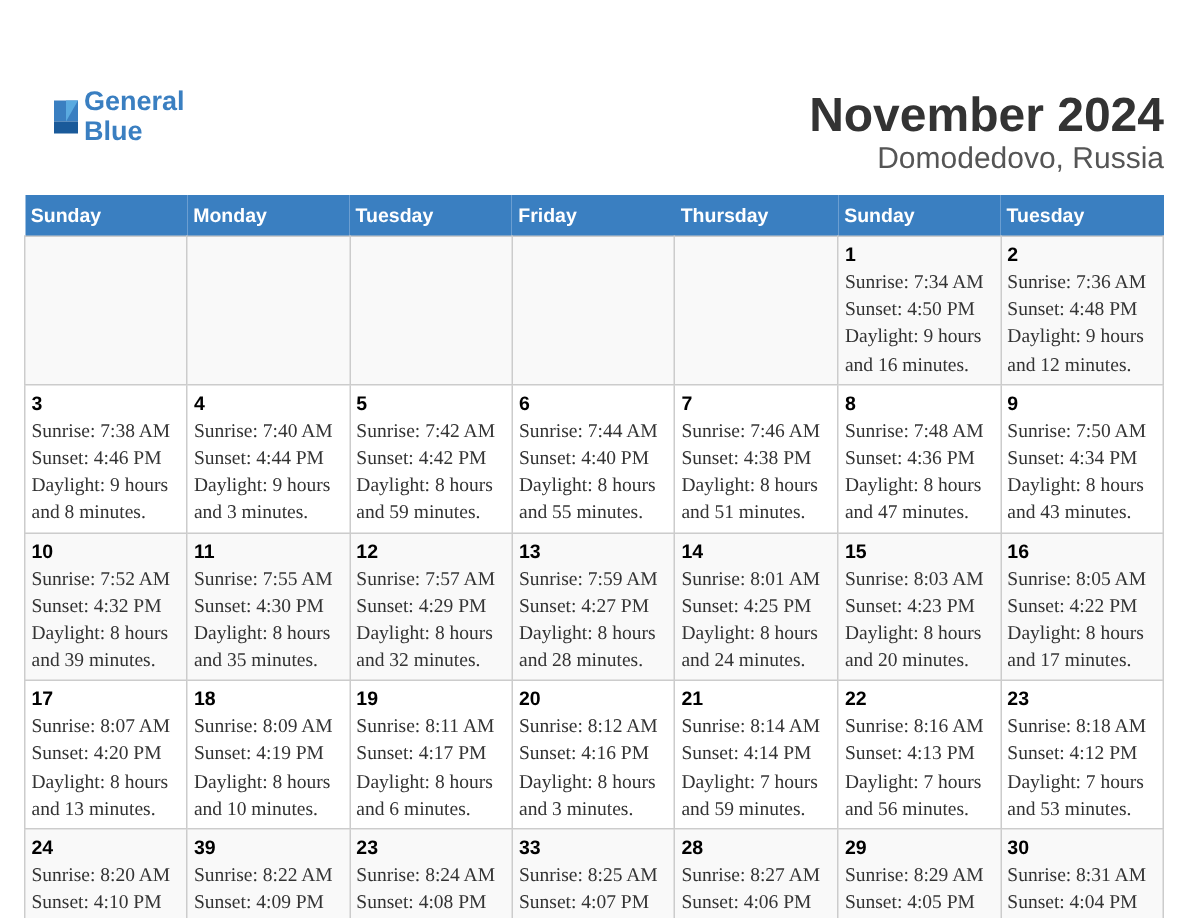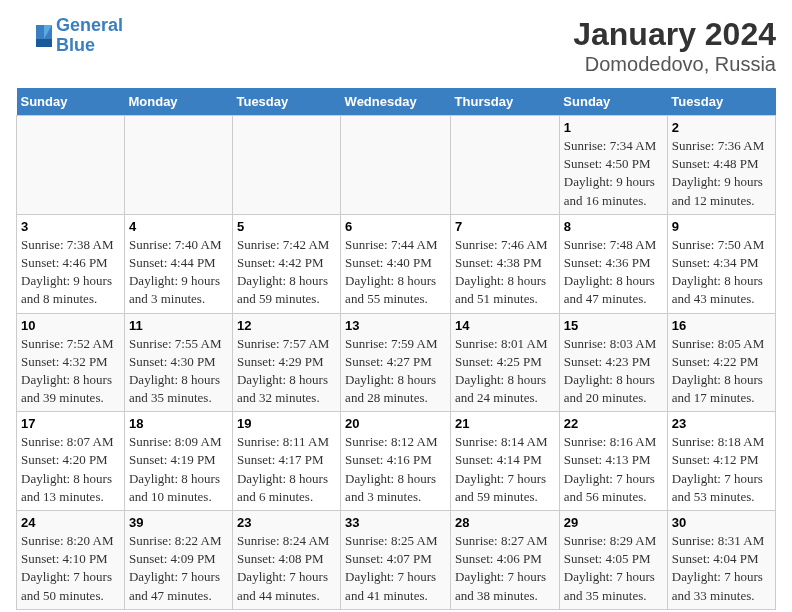--- a/index.html
+++ b/index.html
@@ -8,20 +8,21 @@
       background: #fff;
       width: 792px;
       min-height: 612px;
       padding: 16px;
     }
     .header-area {
       display: flex;
       justify-content: space-between;
       align-items: flex-start;
       margin-bottom: 12px;
+      margin-top: 42px;
     }
     .logo {
       display: flex;
       align-items: center;
       gap: 4px;
     }
     .logo-text {
       font-size: 18px;
       font-weight: bold;
       color: #333;
@@ -95,32 +96,32 @@
       <polygon points="20,4 36,4 36,18 20,18" fill="#3a7fc1"></polygon>
       <polygon points="20,18 36,18 36,26 20,26" fill="#1a5a9a"></polygon>
       <polygon points="28,4 36,4 28,18" fill="#5aaae0"></polygon>
     </svg>
     <div class="logo-text">
       <div><span>General</span></div>
       <div><span style="color:#3a7fc1">Blue</span></div>
     </div>
   </div>
   <div class="title-area">
-    <div class="month-title">January 2024</div>
+    <div class="month-title">November 2024</div>
     <div class="location">Domodedovo, Russia</div>
   </div>
 </div>
 
 <table>
   <thead>
     <tr>
     <th>Sunday</th>
         <th>Monday</th>
         <th>Tuesday</th>
-        <th>Wednesday</th>
+        <th>Friday</th>
         <th>Thursday</th>
         <th>Sunday</th>
         <th>Tuesday</th>
       </tr>
   </thead>
   <tbody id="calendar-body">
   <tr>
         <td class="empty"></td>
         <td class="empty"></td>
         <td class="empty"></td>

